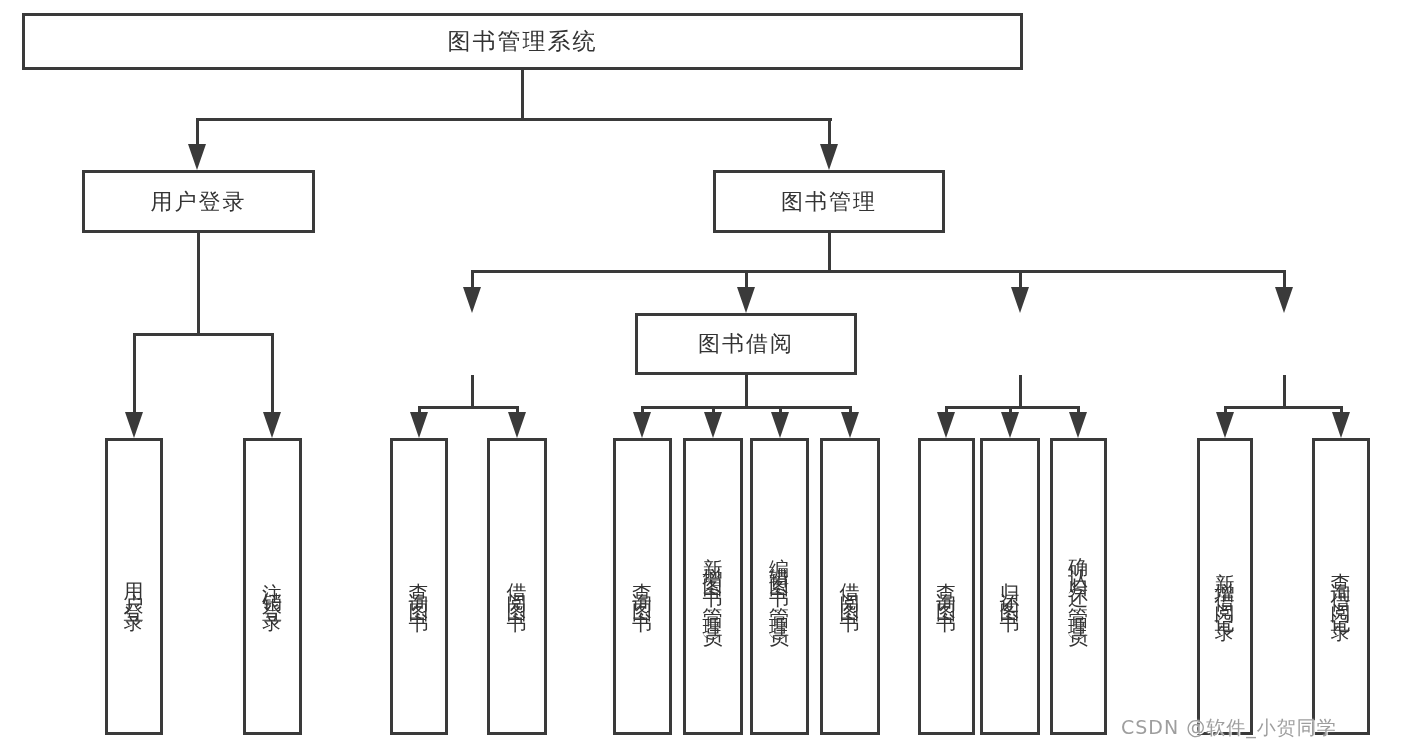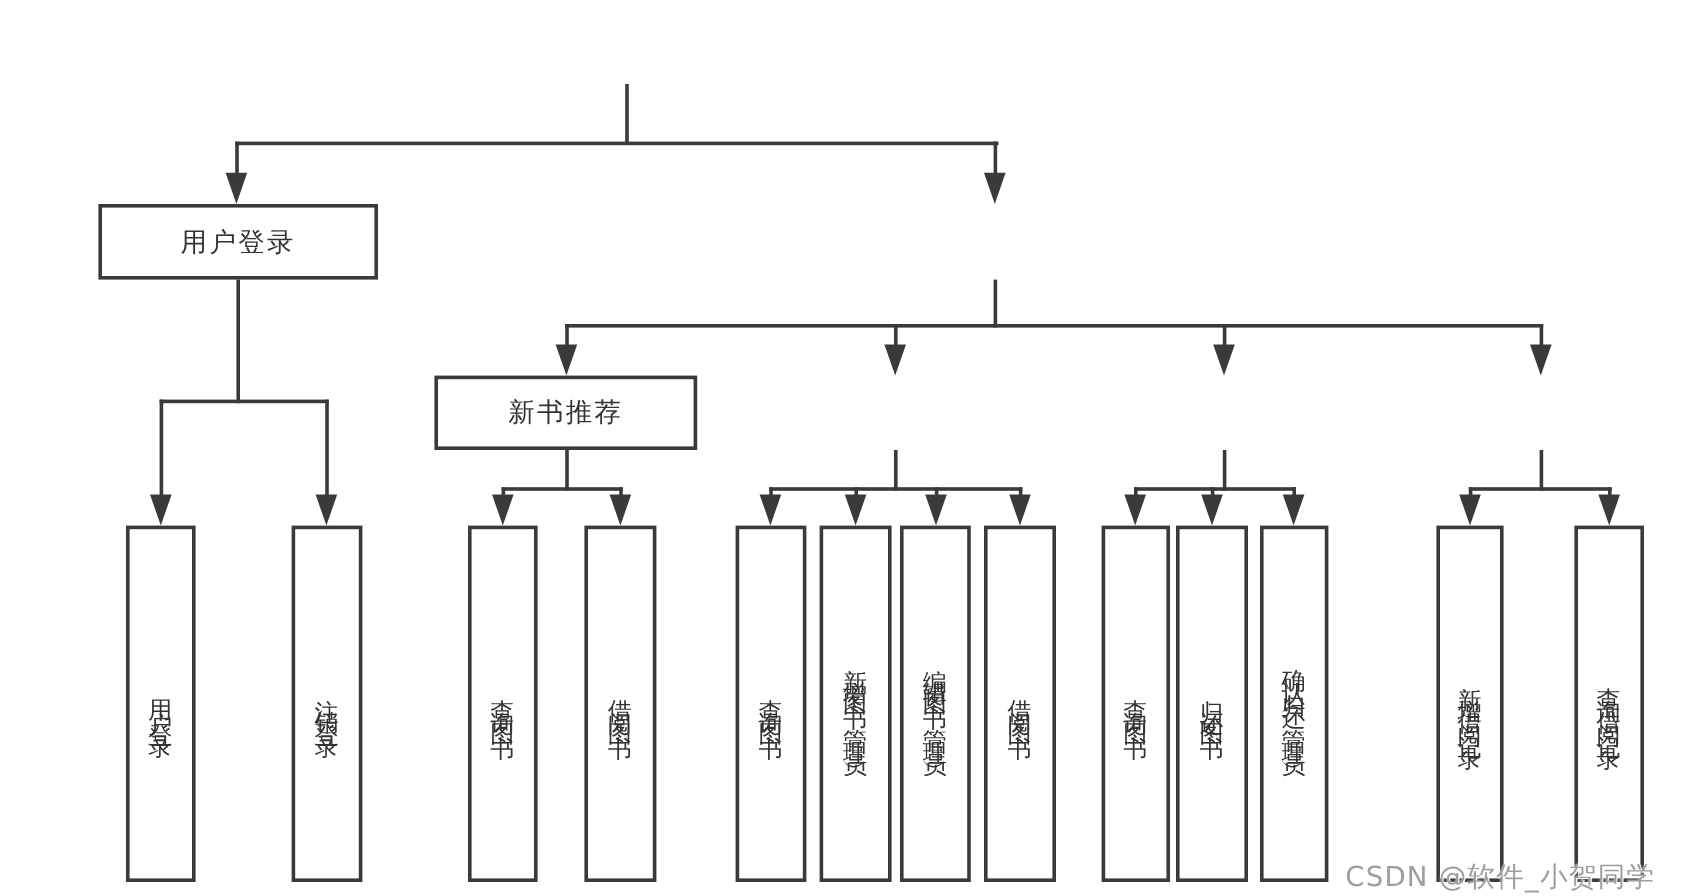--- a/index.html
+++ b/index.html
@@ -22,40 +22,46 @@
   }
   .vl{position:absolute;width:3px;background:var(--line);}
   .hl{position:absolute;height:3px;background:var(--line);}
   .ar{
     position:absolute;width:0;height:0;
     border-left:9px solid transparent;border-right:9px solid transparent;
     border-top:26px solid var(--line);
   }
   .watermark{
     position:absolute;left:1121px;top:715px;z-index:5;
-    font-size:23px;color:var(--wm,#9e9e9e);letter-spacing:1px;
+    font-size:19px;color:var(--wm,#9e9e9e);letter-spacing:1px;
     text-shadow:0 0 2px #ffffff,1px 1px 0 #ffffff;
     white-space:nowrap;
   }
 </style>
 </head>
 <body>
 
 <div class="canvas" style="--line: #3a3a3a; --text: #333333; --wm: #9e9e9e; --bg: #ffffff;">
 
+  <div class="node node-h node-root" style="left:22px;top:13px;width:1001px;height:57px;">
+    <span>图书管理系统</span>
+  </div>
 
   <div class="node node-h" style="left:82px;top:170px;width:233px;height:63px;">
     <span>用户登录</span>
   </div>
 
-
-  <div class="node node-h" style="left:362px;top:313px;width:219px;height:62px;">
-    <span>新书推荐</span>
+  <div class="node node-h" style="left:713px;top:170px;width:232px;height:63px;">
+    <span>图书管理</span>
   </div>
 
+
+  <div class="node node-h" style="left:635px;top:313px;width:222px;height:62px;">
+    <span>图书借阅</span>
+  </div>
 
 
 
   <div class="node leaf" style="left:105px;width:58px;">用户登录</div>
   <div class="node leaf" style="left:243px;width:59px;">注销登录</div>
 
   <div class="node leaf" style="left:390px;width:58px;">查询图书</div>
   <div class="node leaf" style="left:487px;width:60px;">借阅图书</div>
 
   <div class="node leaf" style="left:613px;width:59px;">查询图书</div>

